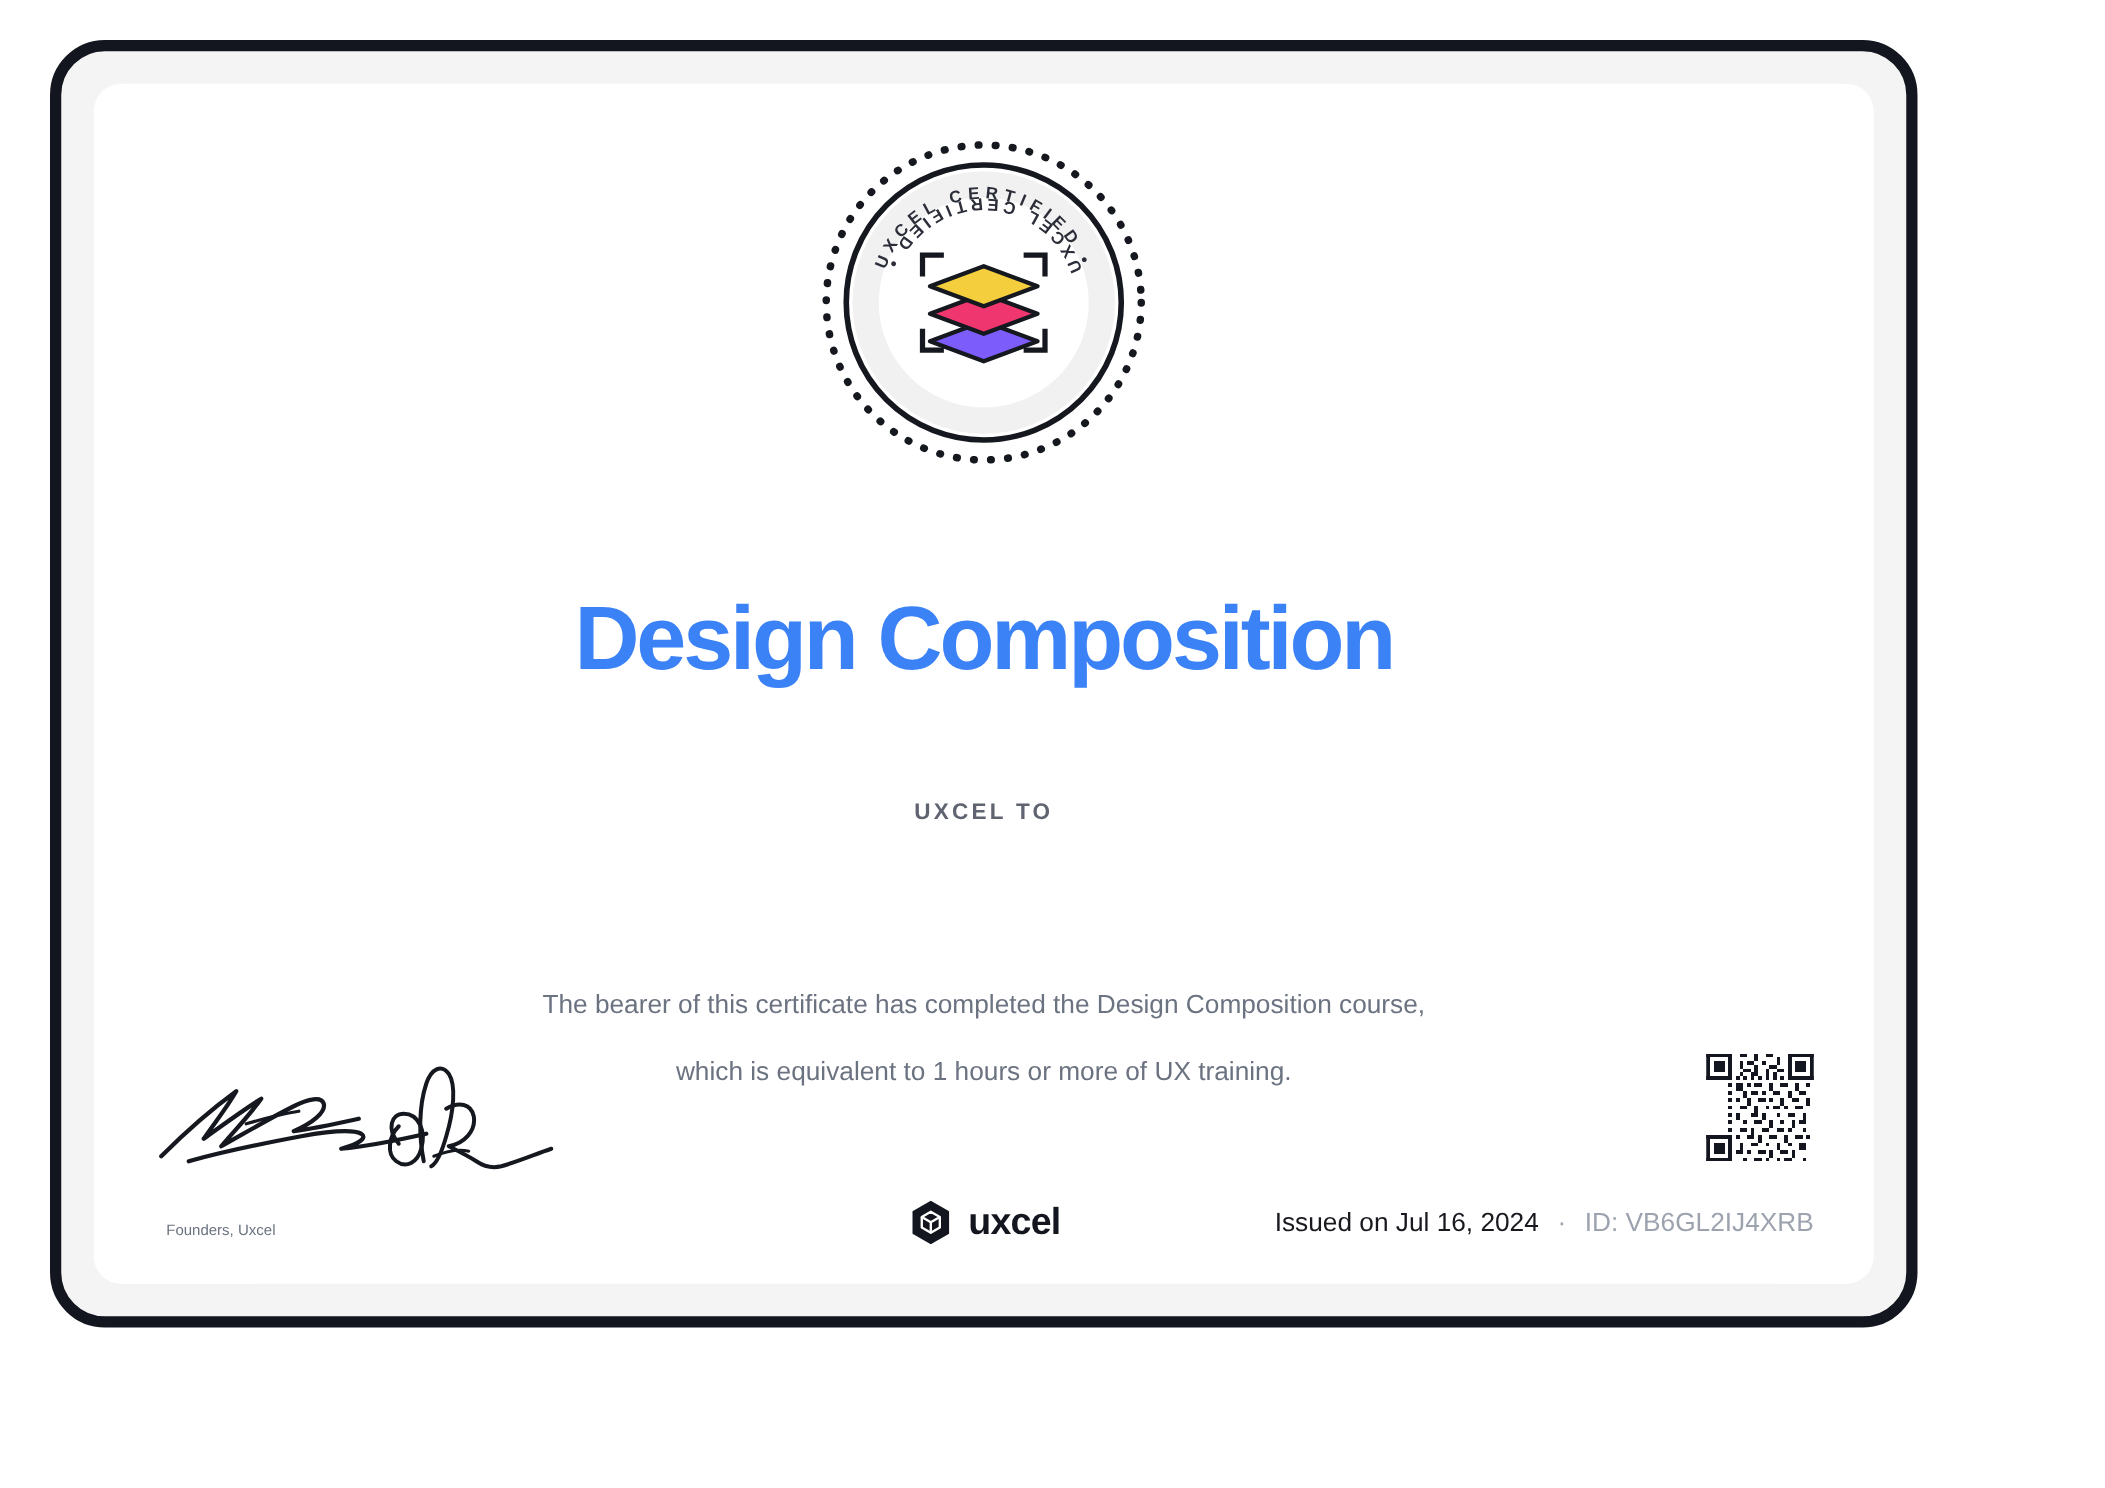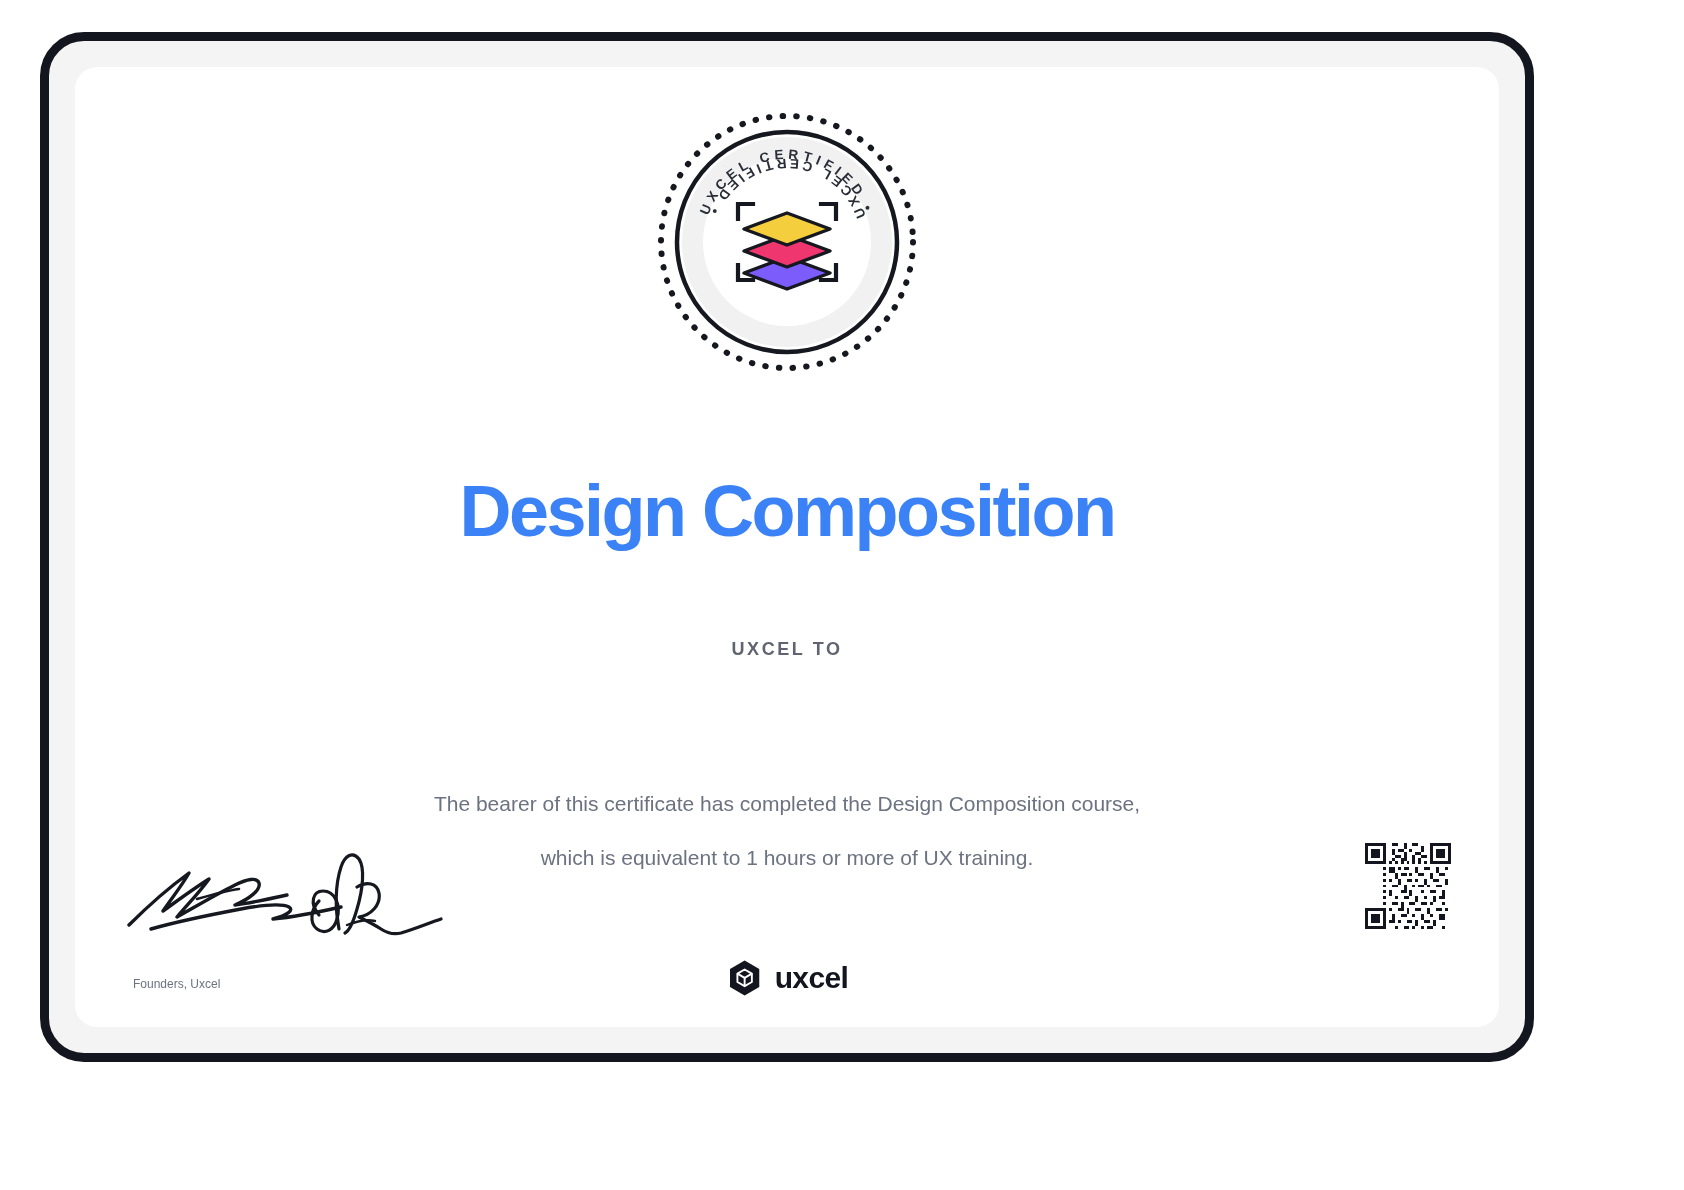--- a/index.html
+++ b/index.html
@@ -363,16 +363,21 @@
             <rect x="10" y="28" width="1" height="1"></rect>
               <rect x="13" y="28" width="2" height="1"></rect>
             <rect x="16" y="28" width="1" height="1"></rect>
               <rect x="19" y="28" width="1" height="1"></rect>
             <rect x="21" y="28" width="2" height="1"></rect>
               <rect x="26" y="28" width="1" height="1"></rect>
           </g>
         </svg>
       </div>
 
+      <div class="meta">
+        <span>Issued on Jul 16, 2024</span>
+        <span class="dot">·</span>
+        <span class="id">ID: VB6GL2IJ4XRB</span>
+      </div>
 
     </div>
   </div>
 </div>
 
 </body></html>

